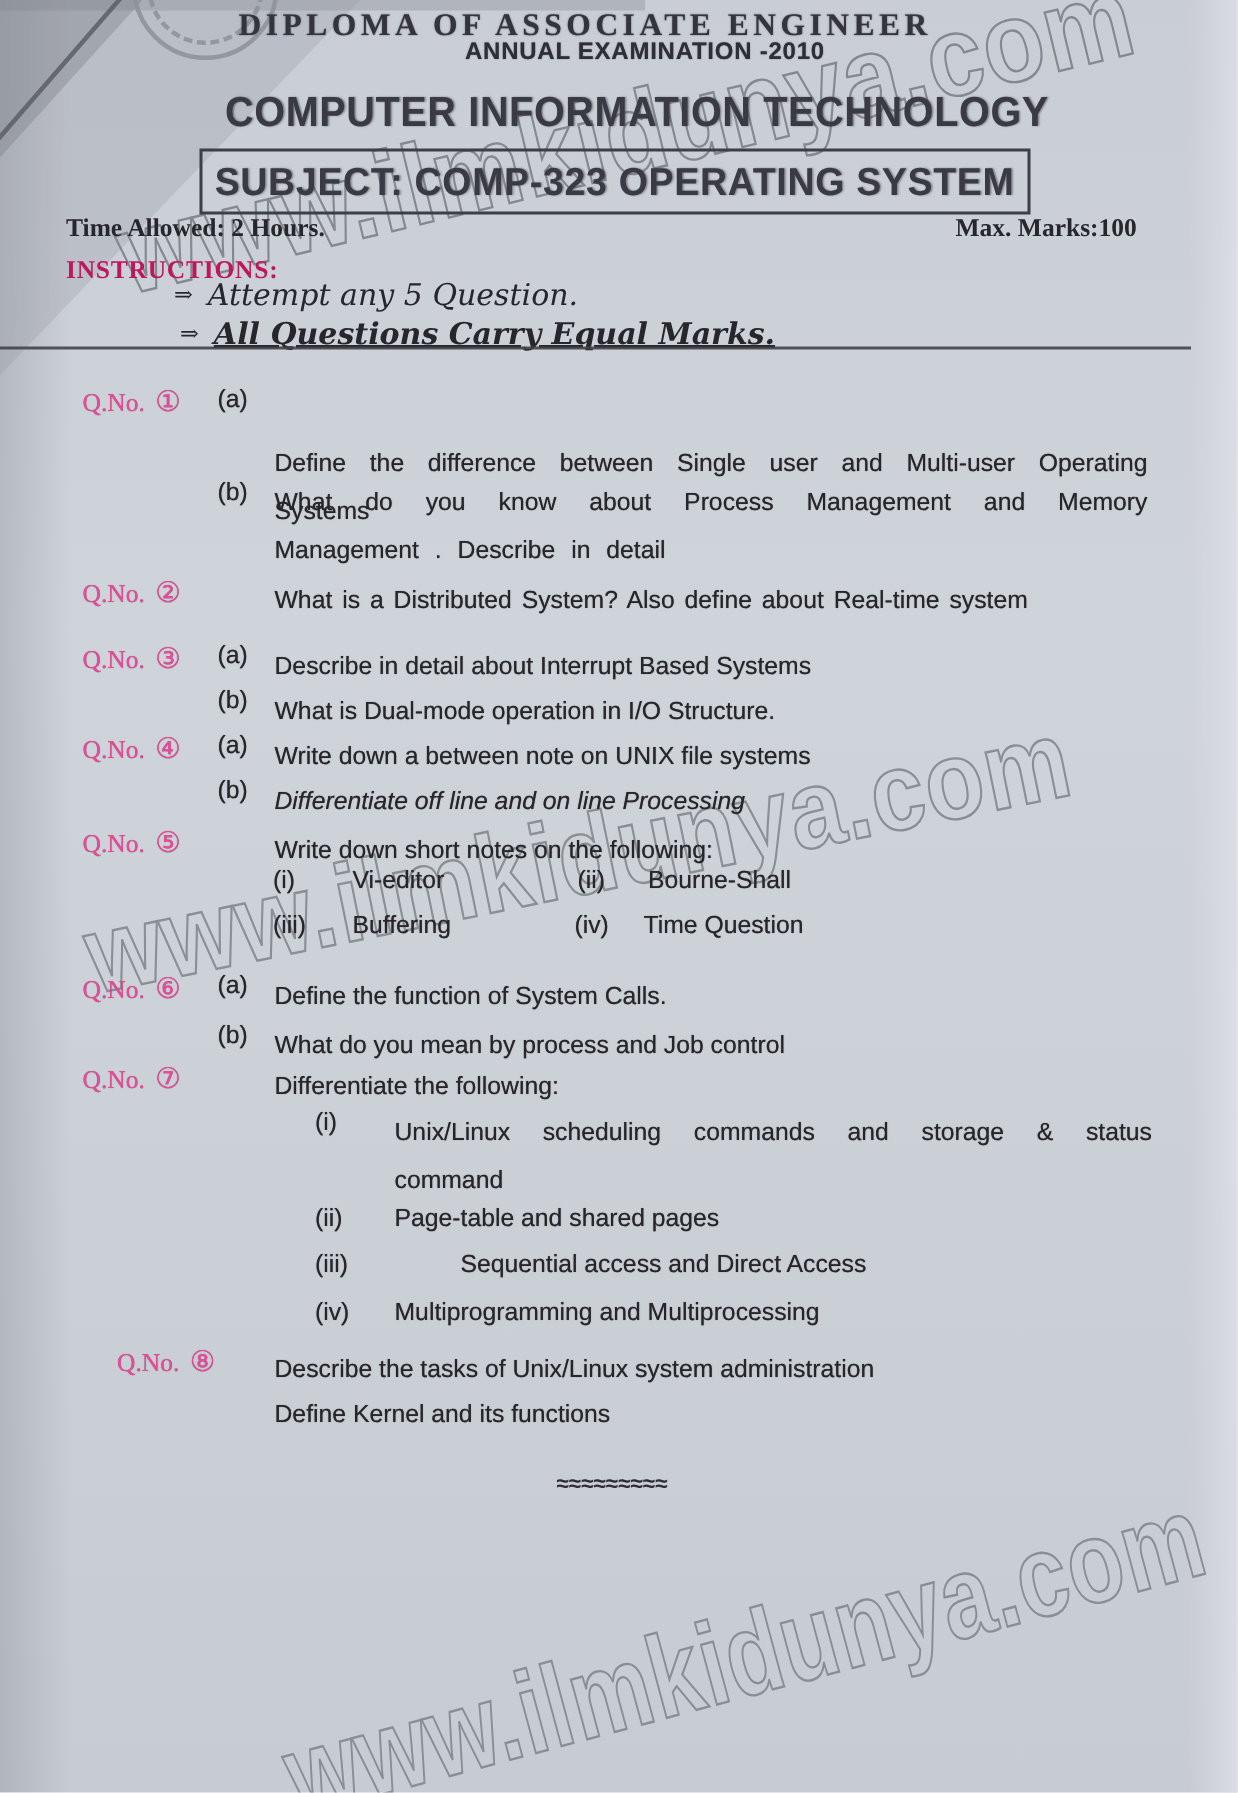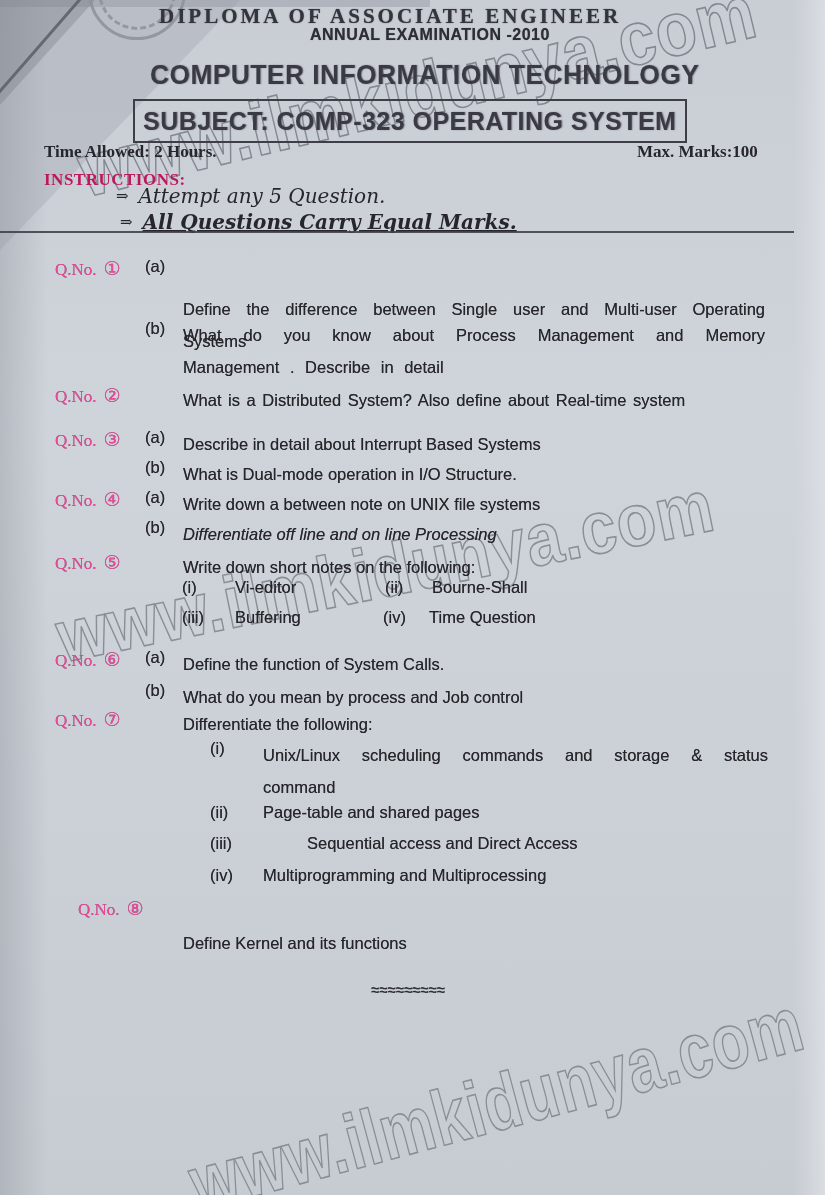--- a/index.html
+++ b/index.html
@@ -173,17 +173,18 @@
   <div class="rn" style="left:210px;top:803px;">(ii)</div>
   <div class="rt" style="left:263px;top:803px;">Page-table and shared pages</div>
   <div class="rn" style="left:210px;top:834px;">(iii)</div>
   <div class="rt" style="left:263px;top:834px;margin-left:44px;">Sequential access and Direct Access</div>
   <div class="rn" style="left:210px;top:866px;">(iv)</div>
   <div class="rt" style="left:263px;top:866px;">Multiprogramming and Multiprocessing</div>
 
   <div class="ql" style="left:78px;top:897px;">
     <span>Q.No.</span><span class="circ">⑧</span>
   </div>
+  <div class="pt" style="top:897px;">Describe the tasks of Unix/Linux system administration</div>
   <div class="pt" style="top:927px;">Define Kernel and its functions</div>
 
   <div class="endmark">≈≈≈≈≈≈≈≈≈</div>
 
 </div>
 
 </body></html>

